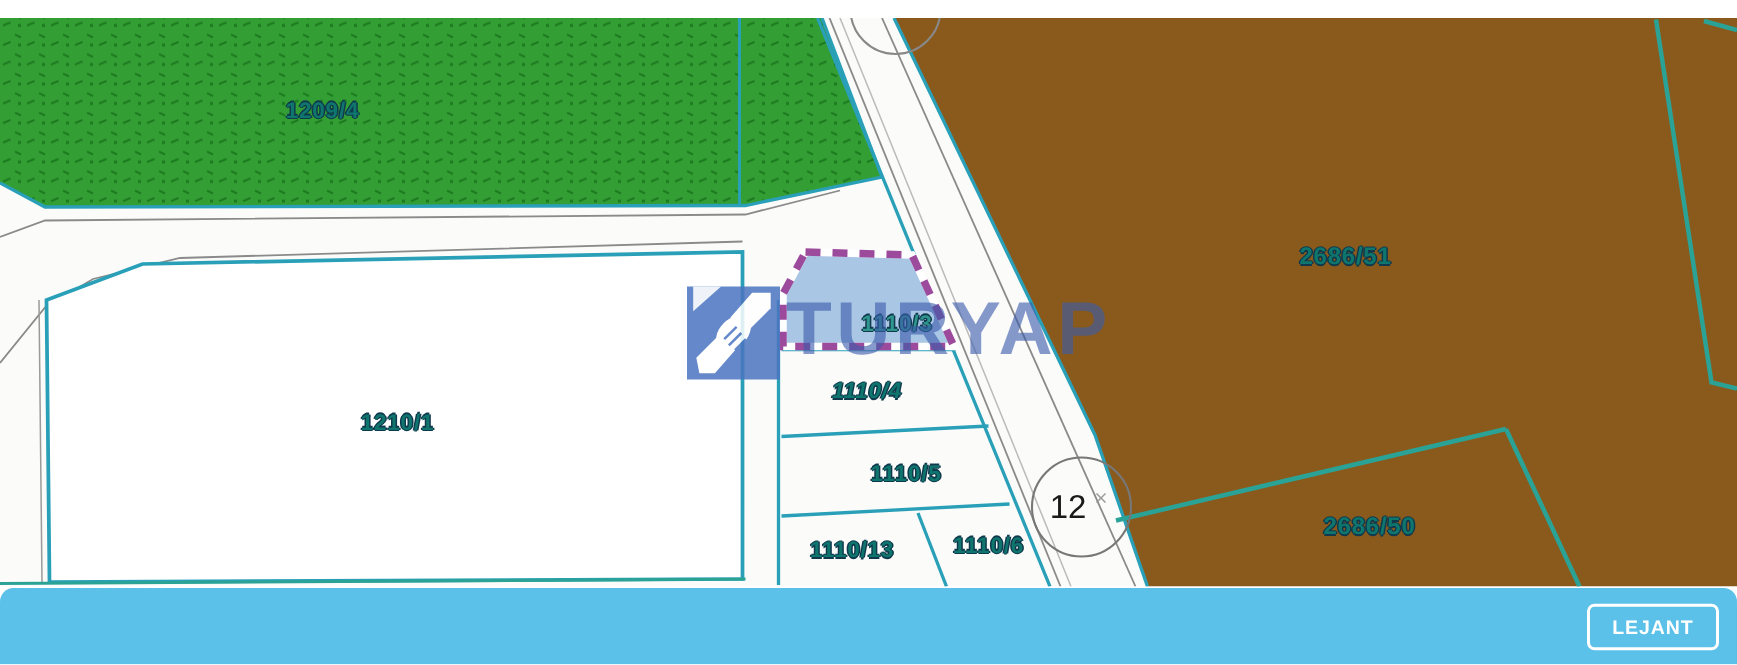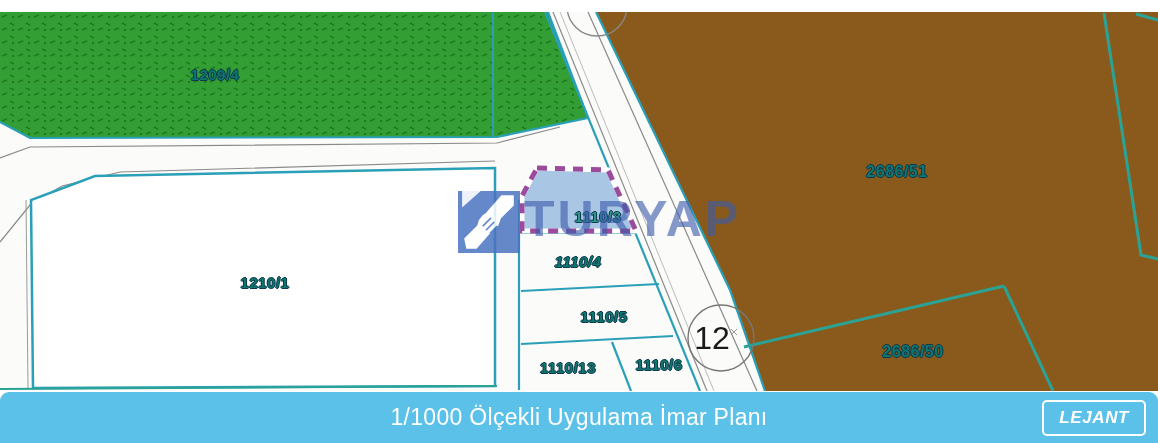--- a/index.html
+++ b/index.html
@@ -3,35 +3,35 @@
 <meta charset="utf-8">
 <style>
   html,body{margin:0;padding:0;background:#ffffff;font-family:"Liberation Sans",sans-serif;}
   #stage{position:relative;width:1158px;height:443px;overflow:hidden;background:#ffffff;}
   #map-canvas{position:absolute;left:0;top:12px;width:1158px;height:379px;display:block;}
   .parcel-label{position:absolute;transform:translate(-50%,-50%);font-weight:bold;font-size:15px;
     color:#0f766e;white-space:nowrap;letter-spacing:0.5px;
     text-shadow:-1px 0 #10394d,1px 0 #10394d,0 -1px #10394d,0 1px #10394d;}
   .parcel-label.big{font-size:16px;}
   .parcel-label.hl{color:#2e968c;}
-  .road-marker{position:absolute;transform:translate(-50%,-50%);font-size:32px;color:#1a1a1a;
+  .road-marker{position:absolute;transform:translate(-50%,-50%);font-size:22px;color:#1a1a1a;
     font-weight:500;text-shadow:none;}
   
   #watermark{position:absolute;left:458px;top:190px;display:flex;align-items:flex-start;opacity:0.85;}
   #wm-logo{width:62px;height:64px;flex:0 0 auto;}
   #wm-text{font-size:50px;font-weight:bold;letter-spacing:3px;color:rgba(58,92,170,0.72);
     line-height:1;margin-left:4px;margin-top:4px;text-align:center;}
   
   #footer-bar{position:absolute;left:0;top:392px;width:1158px;height:51px;background:#5bc1e9;
     border-radius:9px 9px 0 0;display:flex;align-items:center;justify-content:center;}
   #footer-title{color:#ffffff;font-size:23px;font-weight:400;letter-spacing:0.3px;}
   #legend-button{position:absolute;right:12px;top:50%;transform:translateY(-50%);
     background:transparent;border:2px solid #ffffff;border-radius:5px;color:#ffffff;
-    font-family:"Liberation Sans",sans-serif;font-size:17px;font-weight:bold;letter-spacing:0.6px;
-    padding:6px 15px;cursor:pointer;font-style:italic;}
+    font-family:"Liberation Sans",sans-serif;font-size:13px;font-weight:bold;letter-spacing:0.6px;
+    padding:6px 15px;cursor:pointer;}
 </style>
 </head>
 <body>
 
 <div id="stage">
 
   <svg id="map-canvas" viewBox="0 12 1158 379">
     <defs>
       <pattern id="greendots" width="16" height="13" patternUnits="userSpaceOnUse">
         <line x1="2" y1="4" x2="7" y2="2" stroke="#1c7a1f" stroke-width="1.4"></line>
@@ -108,17 +108,16 @@
       <g stroke="#4a74c0" stroke-width="1.6" fill="none">
         <line x1="24" y1="34" x2="32" y2="26"></line>
         <line x1="27" y1="38" x2="35" y2="30"></line>
         <line x1="31" y1="41" x2="38" y2="34"></line>
       </g>
     </svg>
     <div id="wm-text">TURYAP</div>
   </div>
 
   <div id="footer-bar">
-    <span id="footer-title">1/1000 Ölçekli Uygulama İmar Planı</span>
     <button id="legend-button">LEJANT</button>
   </div>
 
 </div>
 
 </body></html>

